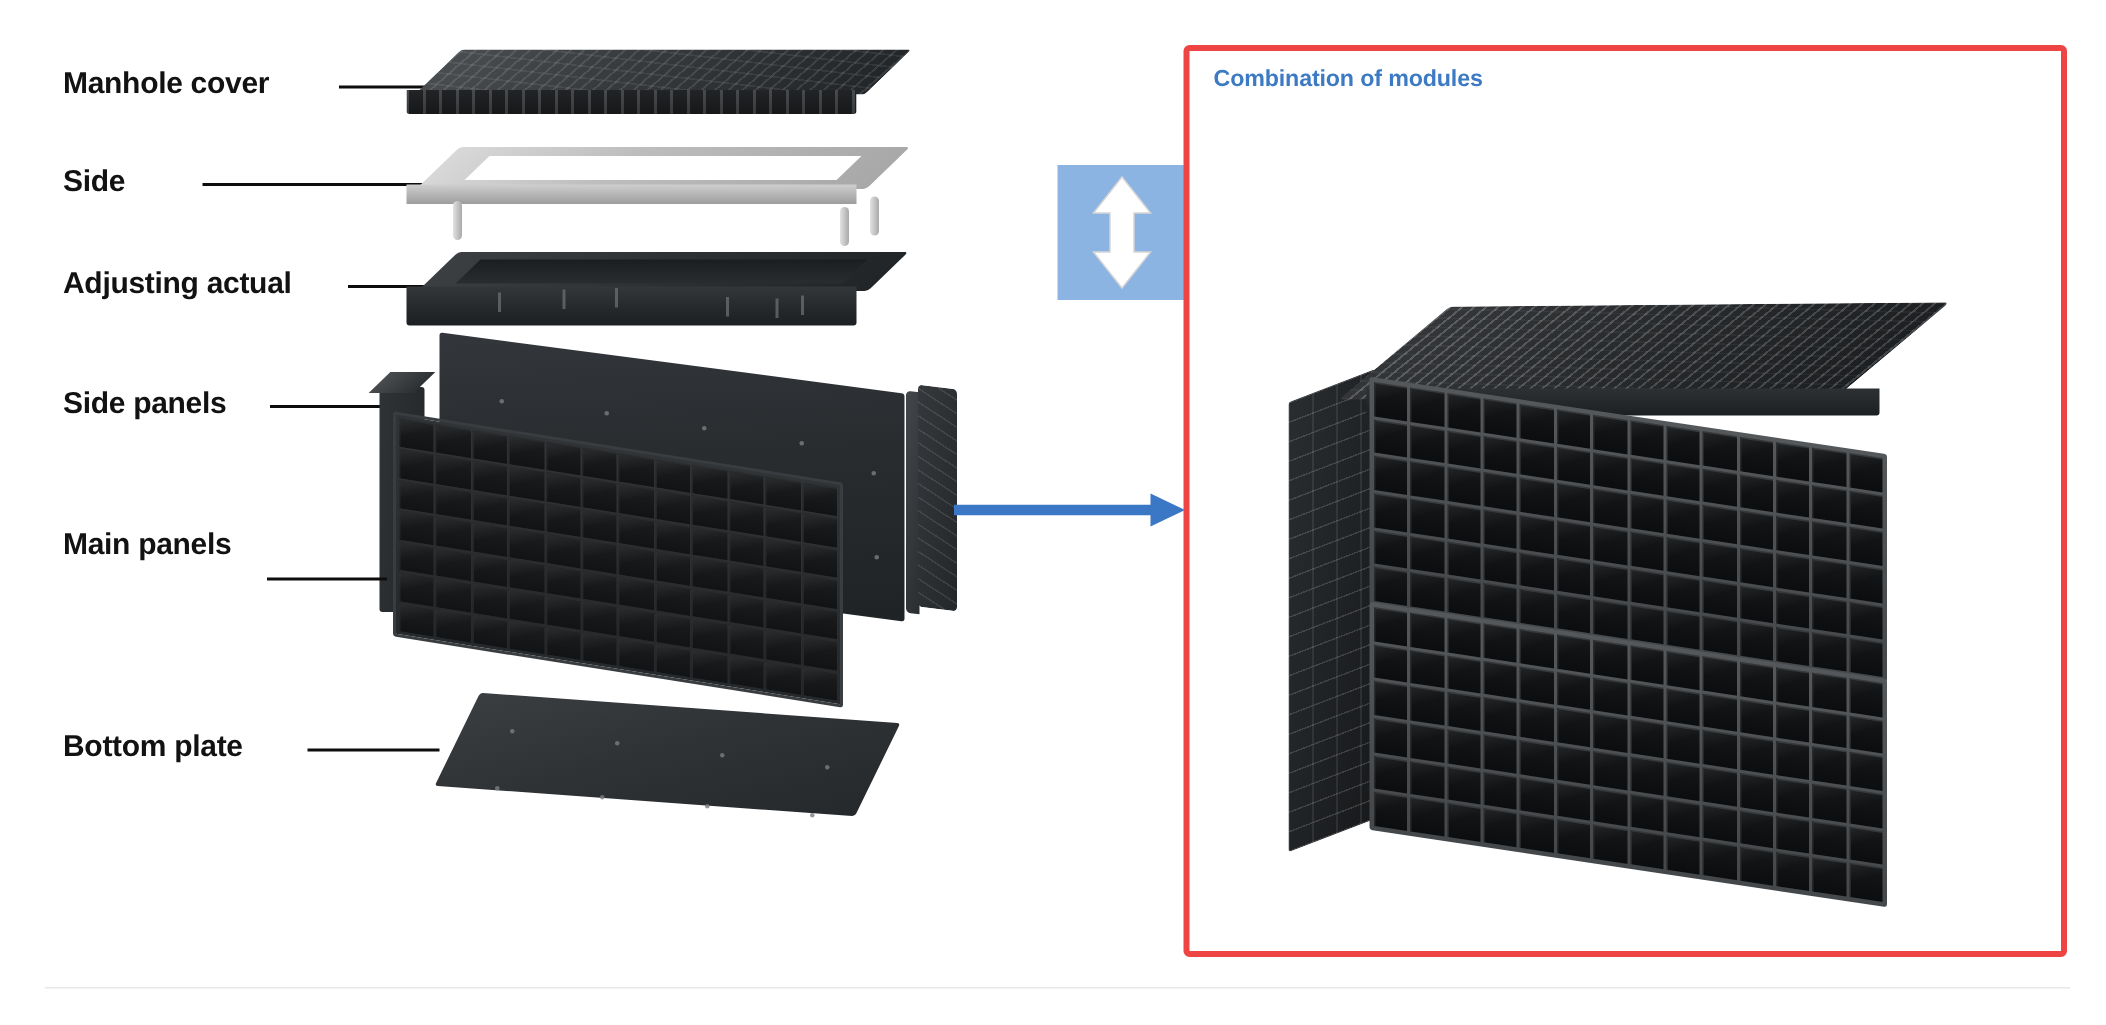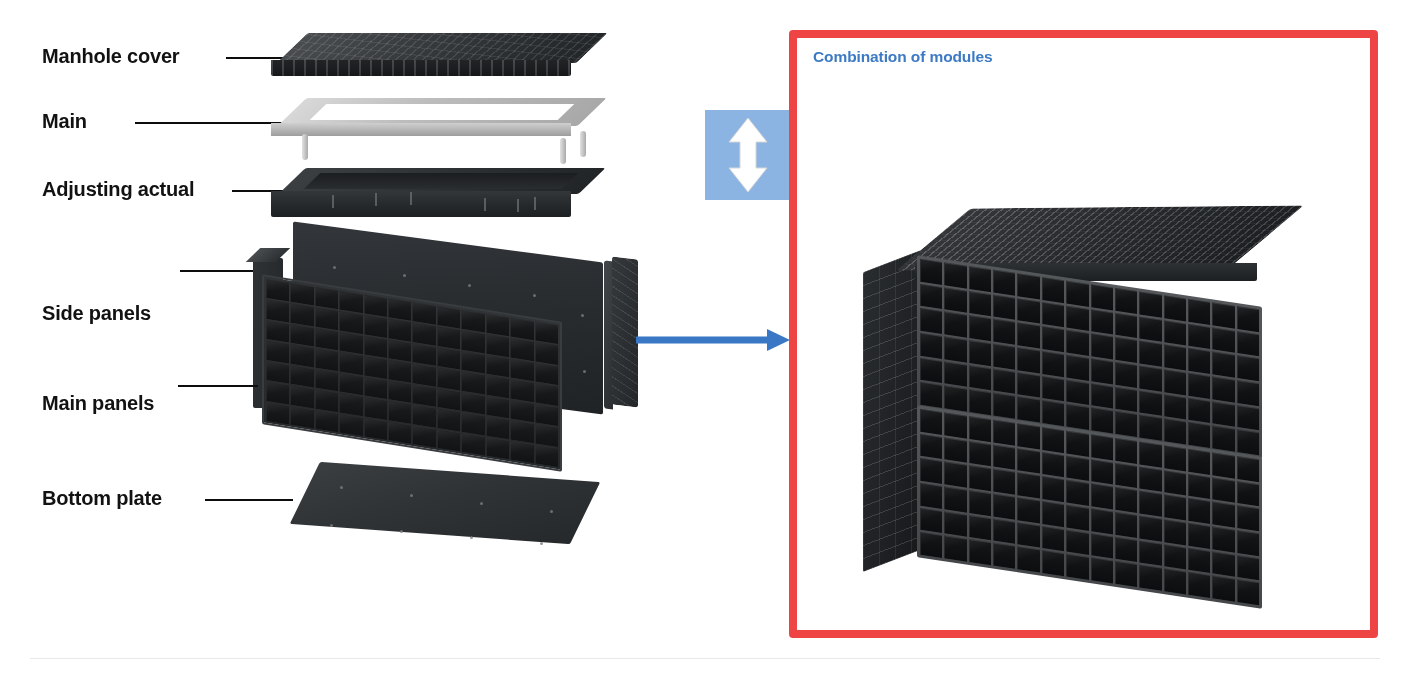--- a/index.html
+++ b/index.html
@@ -167,21 +167,21 @@
     background:#8cb4e2;
   }
   .resize-icon svg { display:block; }
 
   
   .connector { position:absolute; }
 
   
   .callout {
     position:absolute;
-    border:8px solid #ef4444;
+    border:4px solid #ef4444;
     border-radius:4px;
     background:#ffffff;
     text-decoration:underline;
   }
   .callout-title {
     position:absolute;
     font-size:15.5px;
     font-weight:700;
     color:#3d7ac4;
     letter-spacing:-0.1px;
@@ -251,21 +251,21 @@
 
   <div>
 
     <div class="label" style="left:42px; top:45px;">Manhole cover</div>
     <div class="leader" style="left:226px; top:57px; width:75px;"></div>
     <div class="part" style="left:292px; top:33px; width:310px; height:55px;">
       <div class="cover-top"></div>
       <div class="cover-face"></div>
     </div>
 
-    <div class="label" style="left:42px; top:110px;">Main</div>
+    <div class="label" style="left:42px; top:110px;">Side</div>
     <div class="leader" style="left:135px; top:122px; width:167px;"></div>
     <div class="part" style="left:292px; top:98px; width:310px; height:72px;">
       <div class="frame-top"></div>
       <div class="frame-inner"></div>
       <div class="frame-face"></div>
       <div class="frame-pin" style="left:10px; top:36px;"></div>
       <div class="frame-pin" style="left:288px; top:33px;"></div>
       <div class="frame-pin" style="left:268px; top:40px;"></div>
     </div>
 
@@ -276,39 +276,39 @@
       <div class="tray-inner"></div>
       <div class="tray-face"></div>
       <div class="tray-rib" style="left:40px; top:27px;"></div>
       <div class="tray-rib" style="left:83px; top:25px;"></div>
       <div class="tray-rib" style="left:118px; top:24px;"></div>
       <div class="tray-rib" style="left:192px; top:30px;"></div>
       <div class="tray-rib" style="left:225px; top:31px;"></div>
       <div class="tray-rib" style="left:242px; top:29px;"></div>
     </div>
 
-    <div class="label" style="left:42px; top:258px;margin-top:44px;">Side panels</div>
+    <div class="label" style="left:42px; top:258px;">Side panels</div>
     <div class="leader" style="left:180px; top:270px; width:75px;"></div>
 
     <div class="part" style="left:253px; top:258px; width:34px; height:170px;">
       <div class="sidepanel-left"></div>
       <div class="sidepanel-left-top"></div>
     </div>
 
     <div class="part" style="left:293px; top:242px; width:320px; height:175px;">
       <div class="backpanel"></div>
       <div class="screw" style="left:40px; top:24px;"></div>
       <div class="screw" style="left:110px; top:32px;"></div>
       <div class="screw" style="left:175px; top:42px;"></div>
       <div class="screw" style="left:240px; top:52px;"></div>
       <div class="screw" style="left:288px; top:72px;"></div>
       <div class="screw" style="left:290px; top:128px;"></div>
     </div>
 
-    <div class="label" style="left:42px; top:392px;">Main panels</div>
+    <div class="label" style="left:42px; top:352px;">Main panels</div>
     <div class="leader" style="left:178px; top:385px; width:80px;"></div>
     <div class="part" style="left:262px; top:298px; width:310px; height:160px;">
       <div class="gridpanel" id="grid-main" style="grid-template-columns: repeat(12, 1fr); grid-template-rows: repeat(7, 1fr);">
           <div class="gcell"></div>
           <div class="gcell"></div>
           <div class="gcell"></div>
           <div class="gcell"></div>
           <div class="gcell"></div>
           <div class="gcell"></div>
           <div class="gcell"></div>

